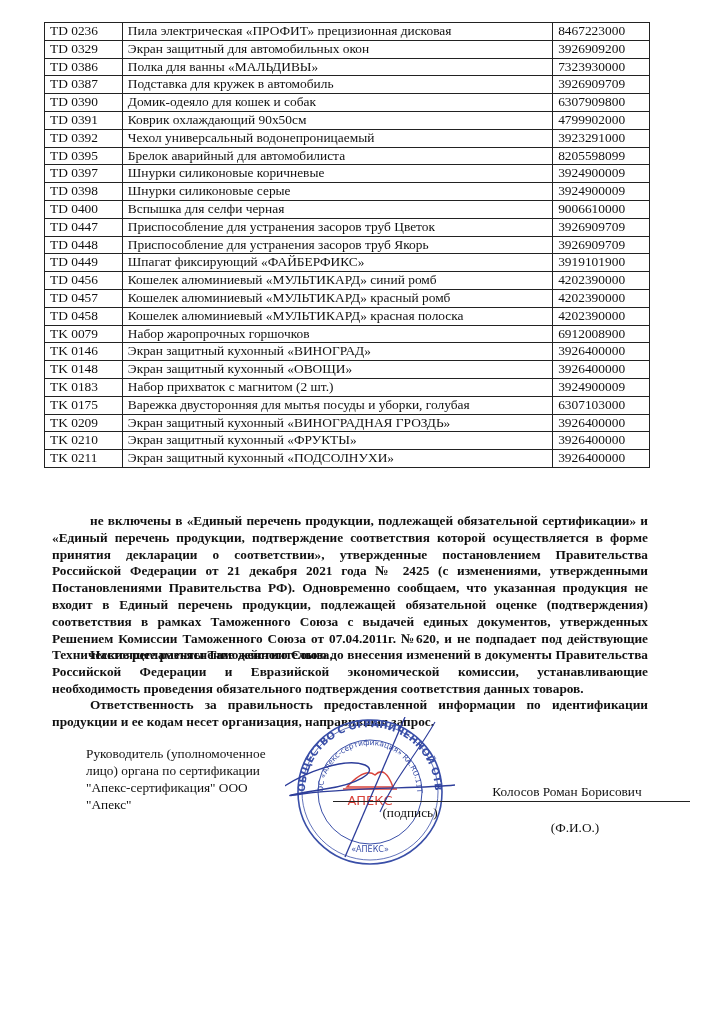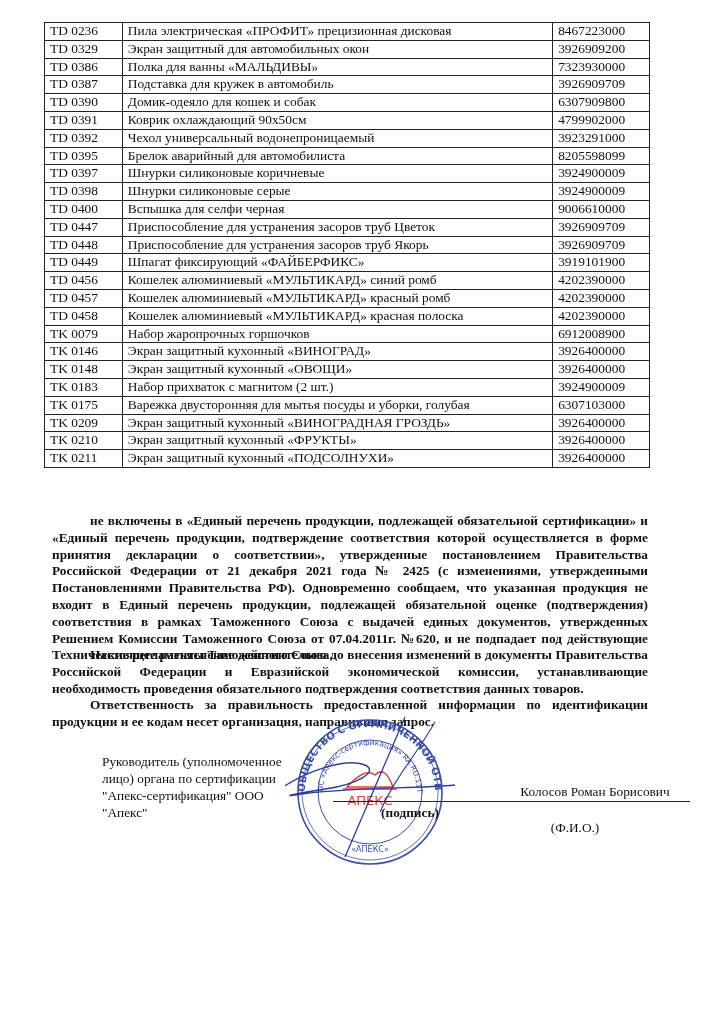--- a/index.html
+++ b/index.html
@@ -9,25 +9,25 @@
   table.codes { position: absolute; left: 44px; top: 22px; width: 606px;
                 border-collapse: collapse; font-size: 13.4px; }
   table.codes td { border: 1px solid #222; height: 16.8px; padding: 0 5px;
                    line-height: 16.8px; white-space: nowrap; }
   table.codes td.c1 { width: 67px; }
   table.codes td.c2 { width: 420px; }
   table.codes td.c3 { width: 86px; }
   .para { position: absolute; left: 52px; width: 596px; font-size: 13.3px;
           line-height: 16.8px; text-align: justify; margin: 0; font-weight: bold; }
   .indent { text-indent: 38px; }
-  .role { position: absolute; left: 102px; top: 745px; font-size: 13.3px; line-height: 17px; width: 200px; margin-top: 8px; }
+  .role { position: absolute; left: 86px; top: 745px; font-size: 13.3px; line-height: 17px; width: 200px; }
   .sign-line { position: absolute; left: 333px; top: 801px; width: 153px; border-top: 1px solid #222; }
-  .sign-cap { position: absolute; left: 337px; top: 805px; width: 146px; text-align: center; font-size: 13.3px; font-weight: bold; }
+  .sign-cap { position: absolute; left: 337px; top: 805px; width: 146px; text-align: center; font-size: 13.3px; }
   .name-line { position: absolute; left: 480px; top: 801px; width: 210px; border-top: 1px solid #222; }
-  .name-text { position: absolute; left: 500px; top: 784px; width: 190px; text-align: center; font-size: 13.3px; }
+  .name-text { position: absolute; left: 472px; top: 784px; width: 190px; text-align: center; font-size: 13.3px; }
   .name-cap { position: absolute; left: 480px; top: 804px; width: 190px; text-align: center; font-size: 13.3px; margin-top: 16px; }
   .stamp { position: absolute; left: 285px; top: 717px; width: 170px; height: 150px; }
 </style>
 </head>
 <body>
 
 <div class="page">
 
   <table class="codes">
     <tbody id="tbody">

